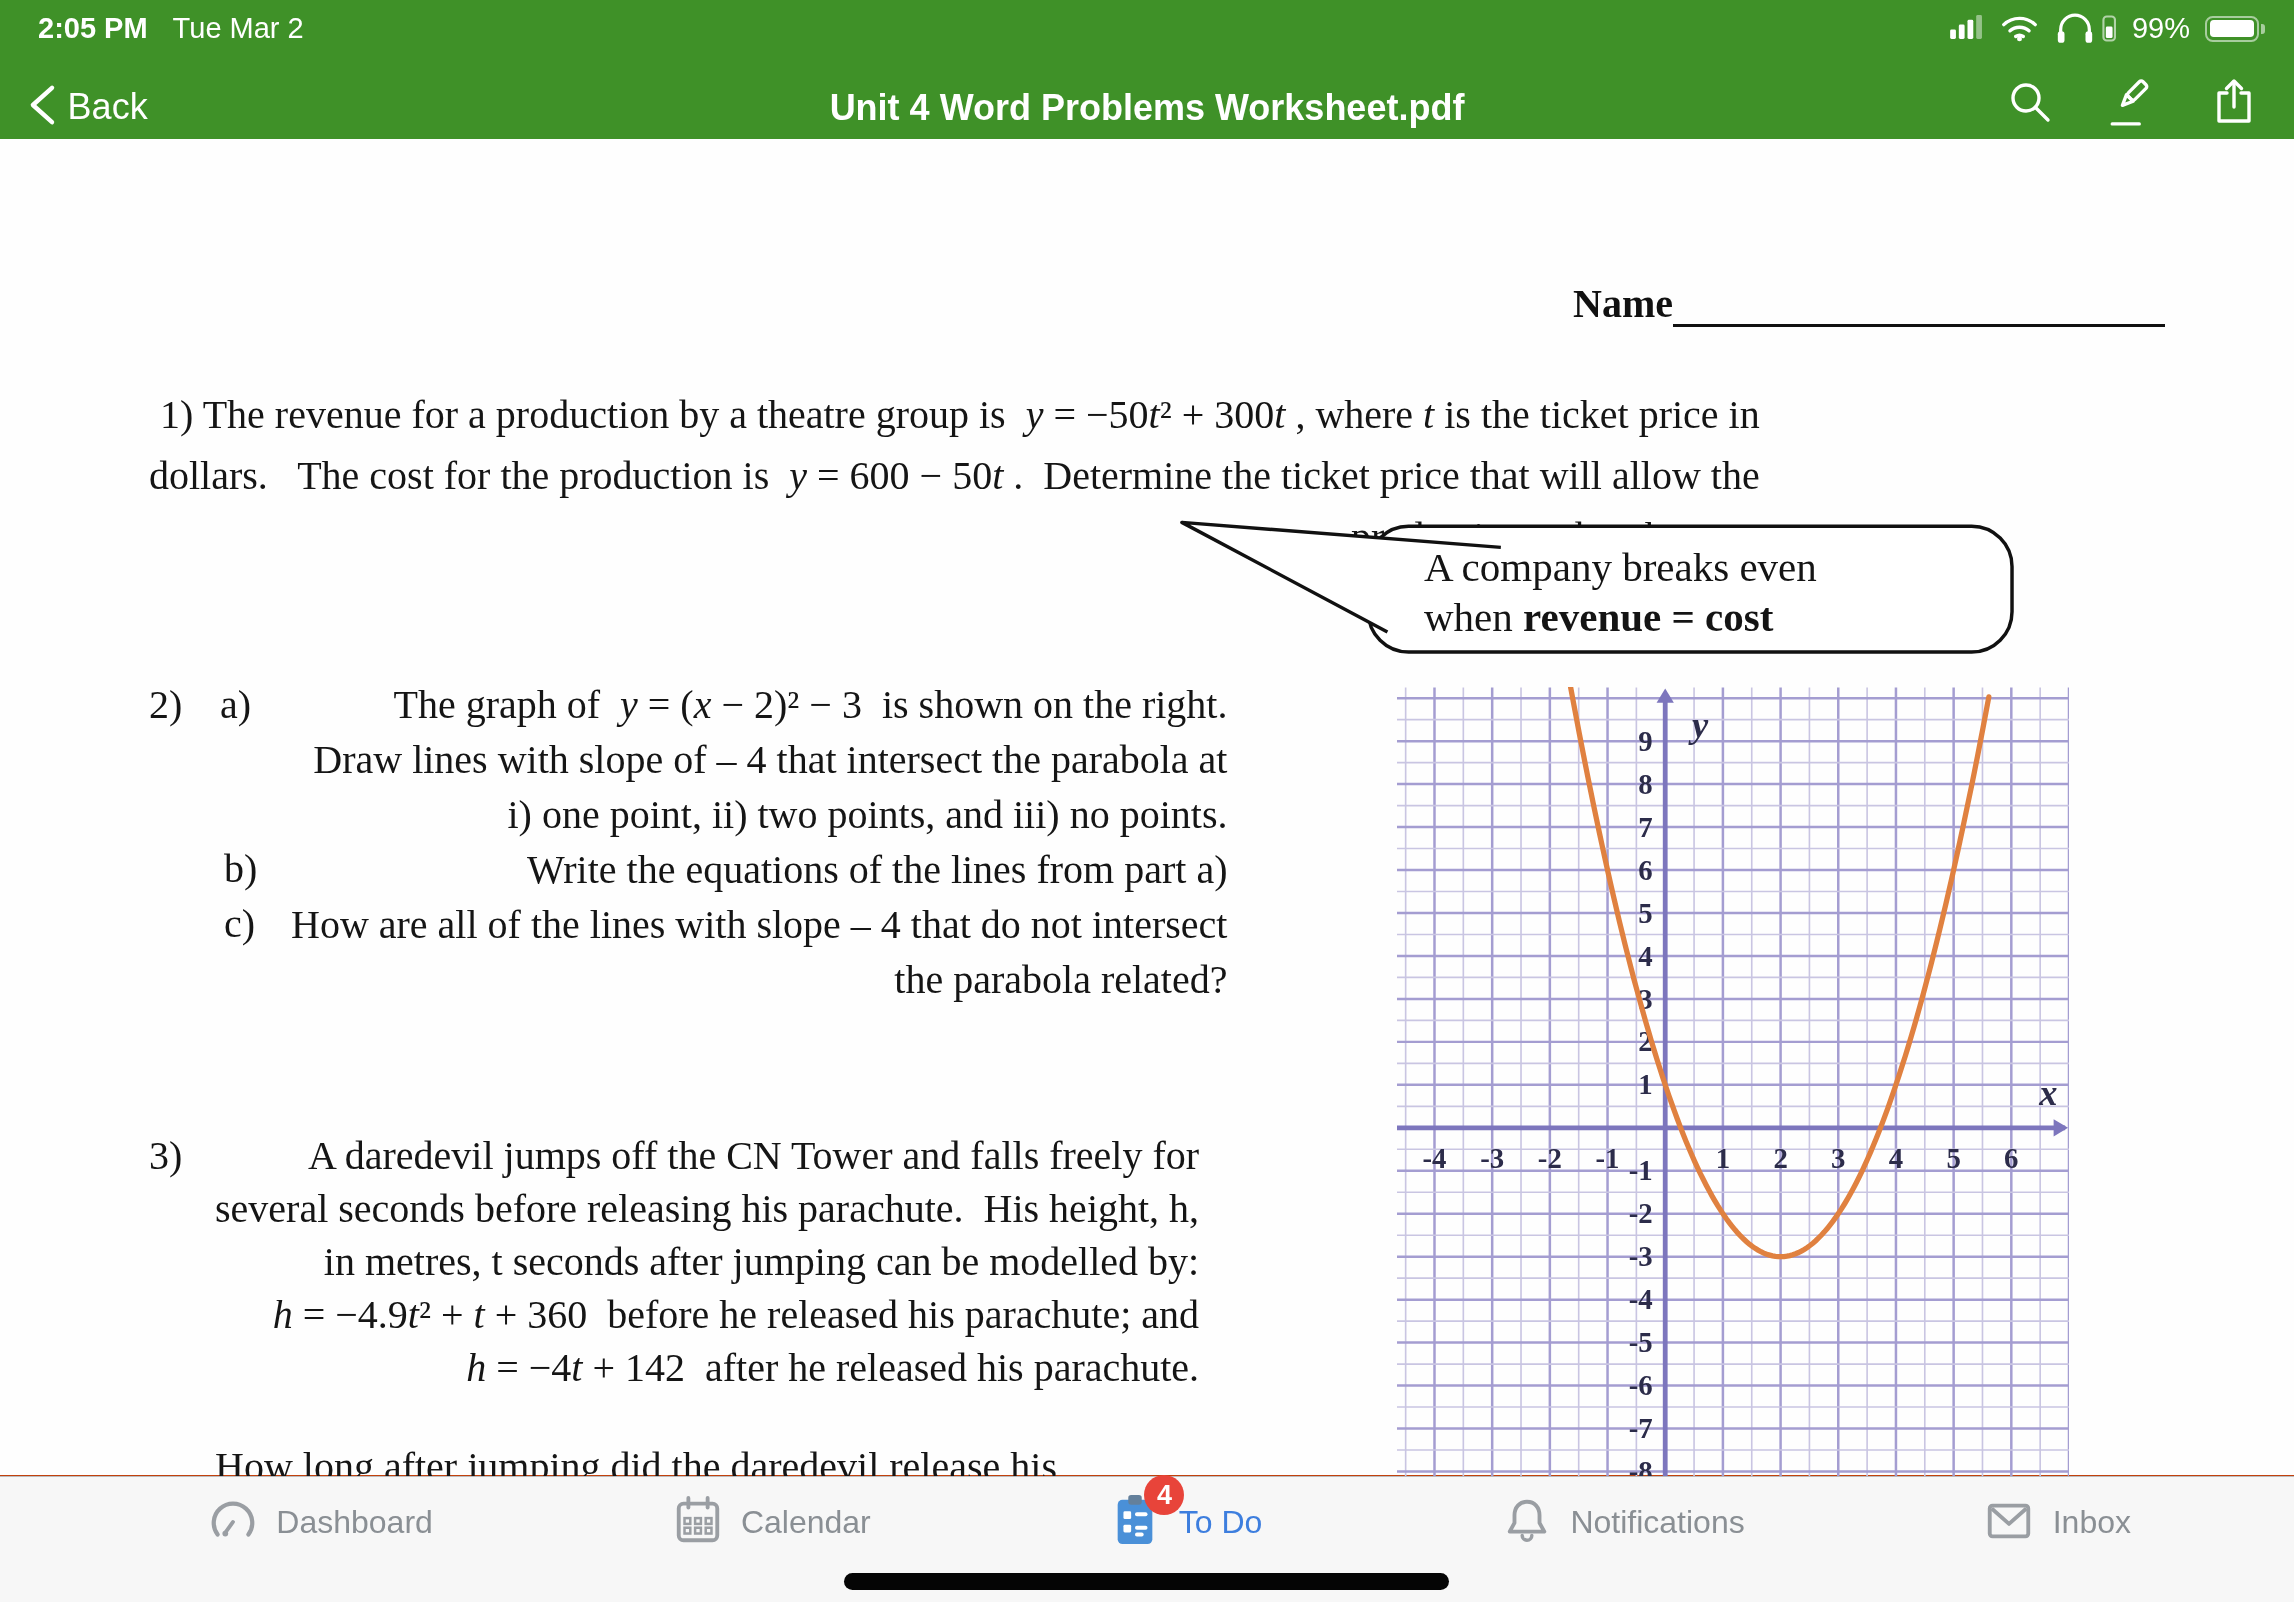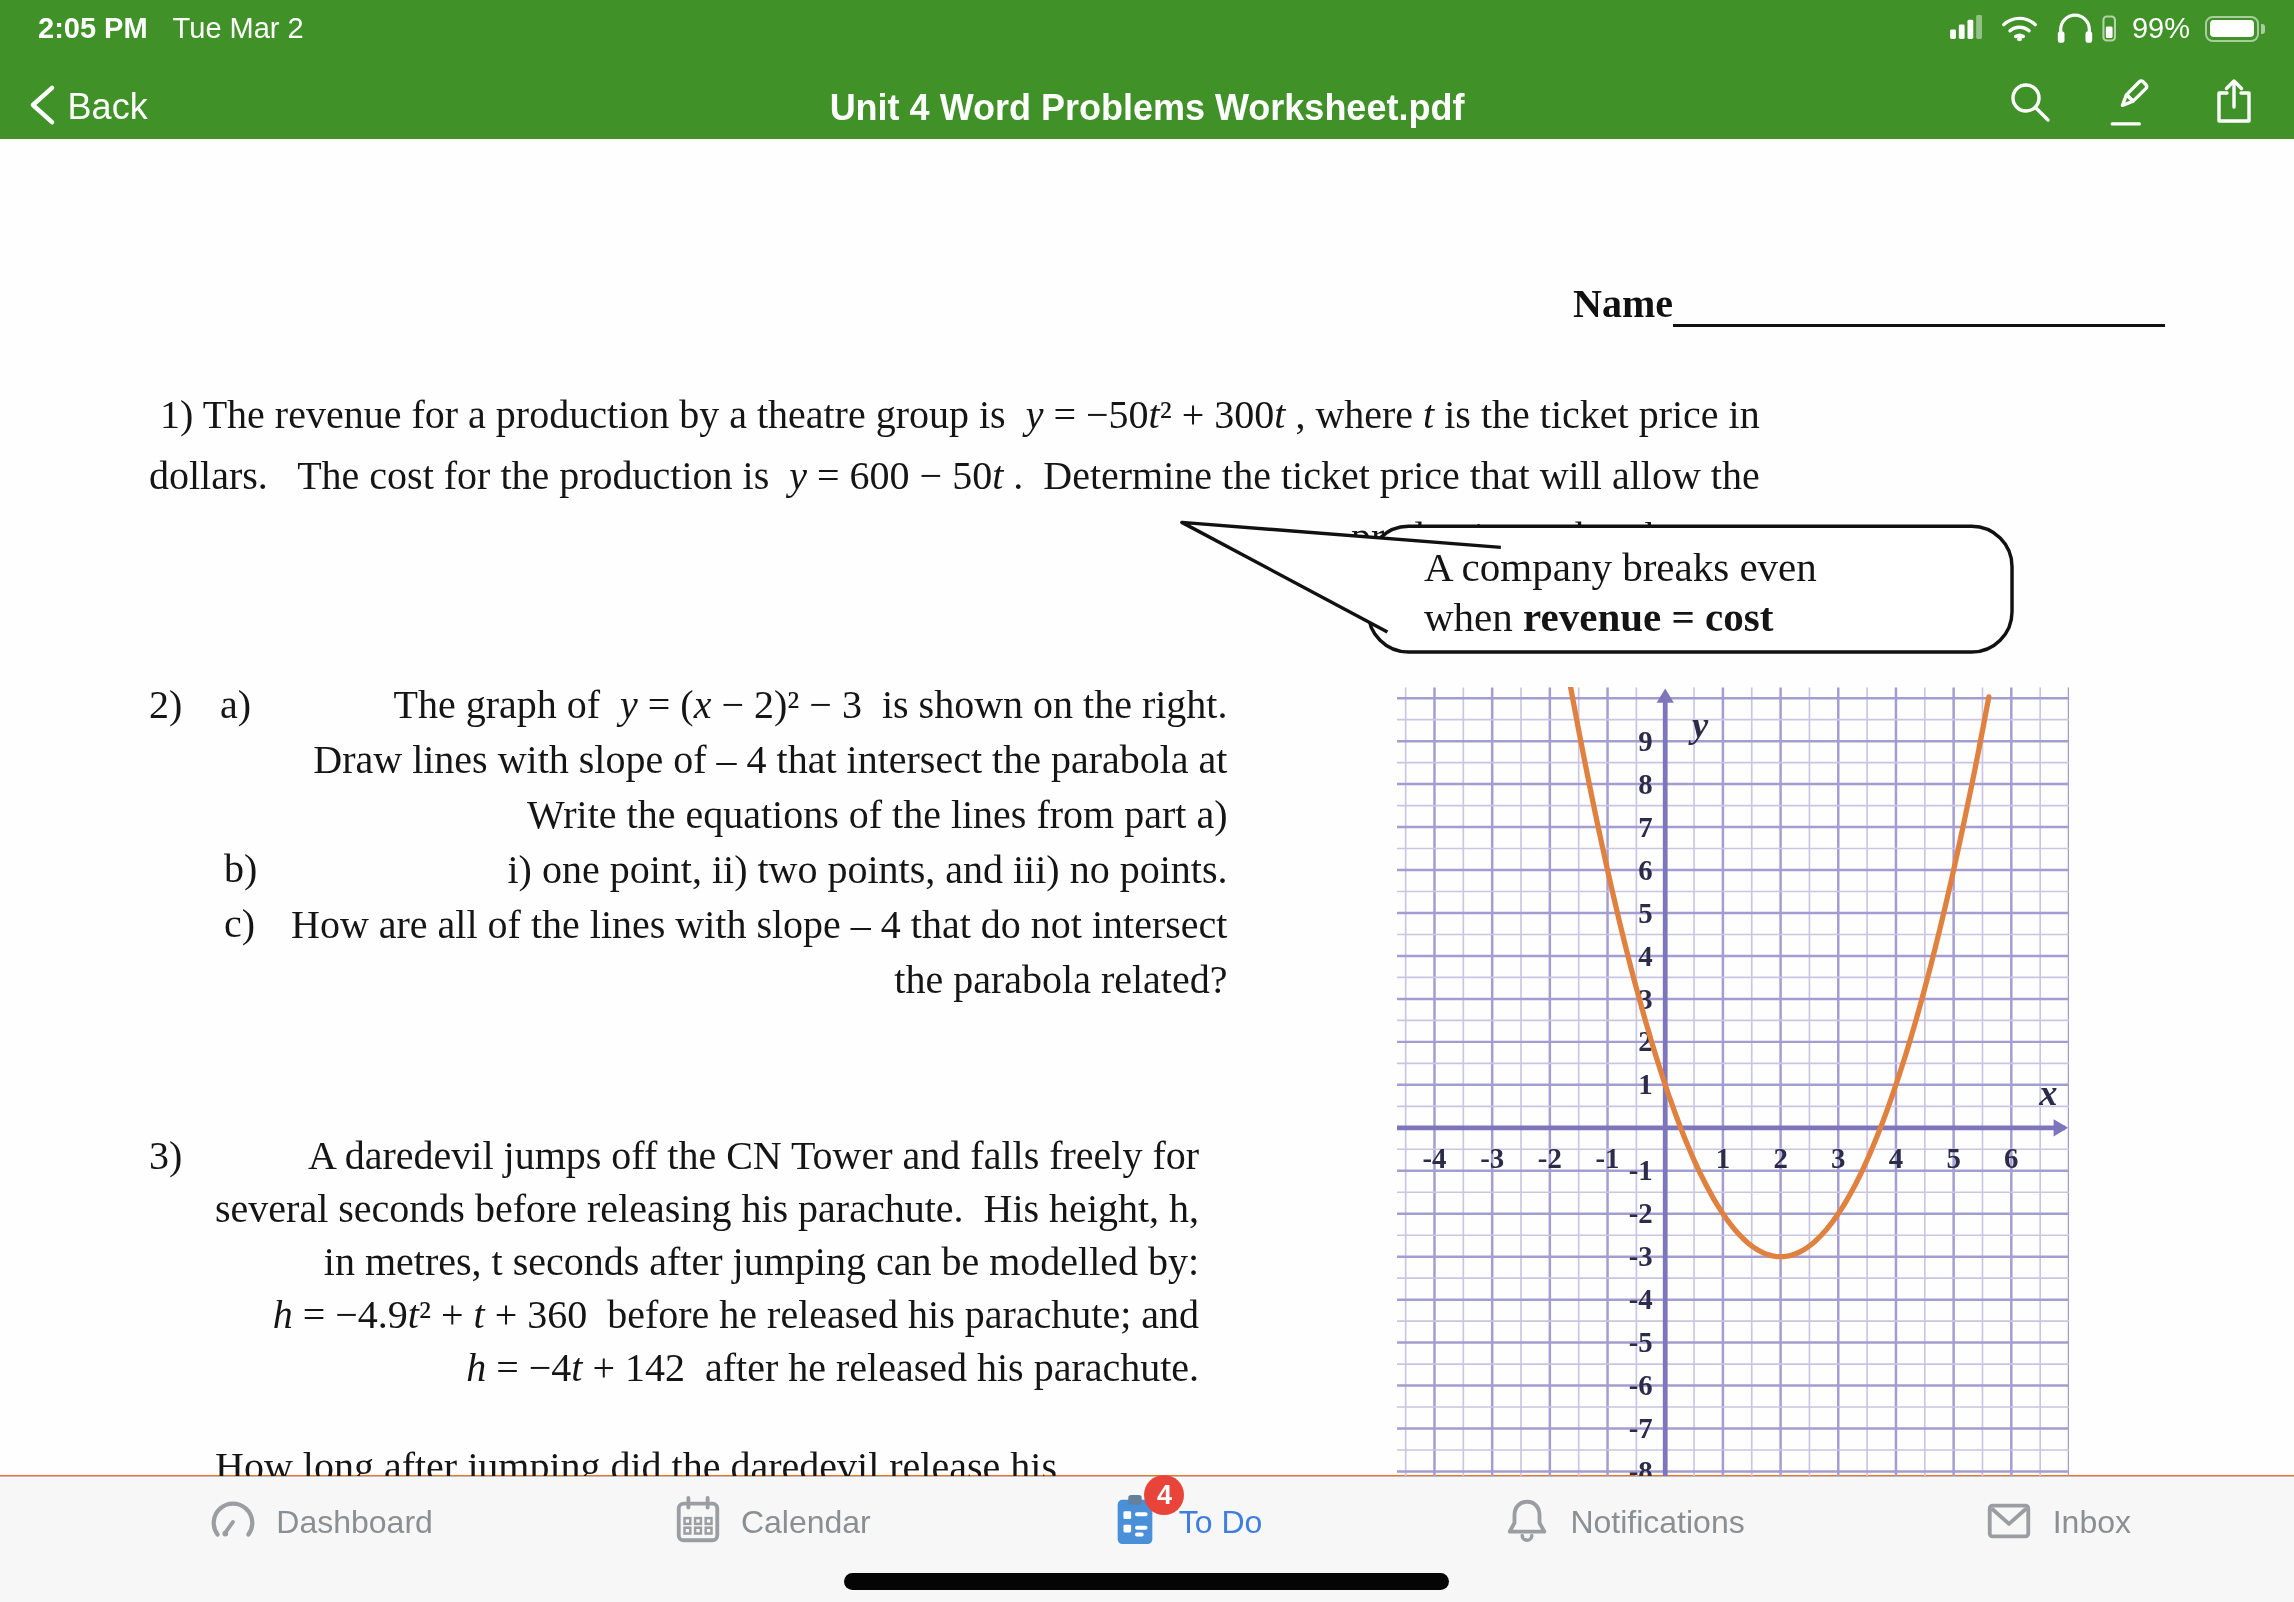--- a/index.html
+++ b/index.html
@@ -1,17 +1,17 @@
 <!DOCTYPE html>
 <html><head>
 <meta charset="utf-8">
 <style>
   * { margin:0; padding:0; box-sizing:border-box; }
   body { width:2294px; height:1602px; font-family:"Liberation Sans", sans-serif; }
-  .screen { position:relative; width:2294px; height:1602px; background:#f97316; overflow:hidden; }
+  .screen { position:relative; width:2294px; height:1602px; background:#c2410c; overflow:hidden; }
 
   
   .header { position:absolute; left:0; top:0; width:2294px; height:139px; background:#3f9128; }
   .status-row { position:absolute; left:0; top:5.8px; width:100%; height:46px; display:flex; align-items:center; }
   .status-left { position:absolute; left:38px; top:0; height:46px; display:flex; align-items:center; gap:25px; color:#fff; }
   .status-time { font-size:29px; font-weight:700; }
   .status-date { font-size:29px; font-weight:400; }
   .status-right { position:absolute; right:29px; top:0; height:46px; display:flex; align-items:center; gap:15.4px; color:#fff; }
   .battery-pct { font-size:29px; font-weight:400; }
   .battery-body { position:relative; width:54px; height:26px; border:2.4px solid rgba(255,255,255,.55); border-radius:7.7px; }
@@ -171,22 +171,22 @@
       <span class="line"><span class="seg-n">when </span><span class="seg-b">revenue = cost</span></span>
     </div>
 
     <span class="plabel" style="left:149px; top:538px;">2)</span>
     <span class="plabel" style="left:220px; top:538px;">a)</span>
     <span class="plabel" style="left:224px; top:702px;">b)</span>
     <span class="plabel" style="left:224px; top:757px;">c)</span>
     <div class="para p2" style="left:291px; top:538px;">
       <span class="line"><span class="seg-n">The graph of  </span><span class="seg-i">y</span><span class="seg-n"> = (</span><span class="seg-i">x</span><span class="seg-n"> − 2)² − 3  is shown on the right.</span></span>
       <span class="line"><span class="seg-n">Draw lines with slope of – 4 that intersect the parabola at</span></span>
+      <span class="line"><span class="seg-n">i) one point, ii) two points, and iii) no points.</span></span>
       <span class="line"><span class="seg-n">Write the equations of the lines from part a)</span></span>
-      <span class="line"><span class="seg-n">i) one point, ii) two points, and iii) no points.</span></span>
       <span class="line"><span class="seg-n">How are all of the lines with slope – 4 that do not intersect</span></span>
       <span class="line"><span class="seg-n">the parabola related?</span></span>
     </div>
 
     <span class="plabel" style="left:149px; top:990px; height:53px; line-height:53px;">3)</span>
     <div class="para p3" style="left:215px; top:990px;">
       <span class="line"><span class="seg-n">A daredevil jumps off the CN Tower and falls freely for</span></span>
       <span class="line"><span class="seg-n">several seconds before releasing his parachute.  His height, h,</span></span>
       <span class="line"><span class="seg-n">in metres, t seconds after jumping can be modelled by:</span></span>
       <span class="line"><span class="seg-i">h</span><span class="seg-n"> = −4.9</span><span class="seg-i">t</span><span class="seg-n">² + </span><span class="seg-i">t</span><span class="seg-n"> + 360  before he released his parachute; and</span></span>

